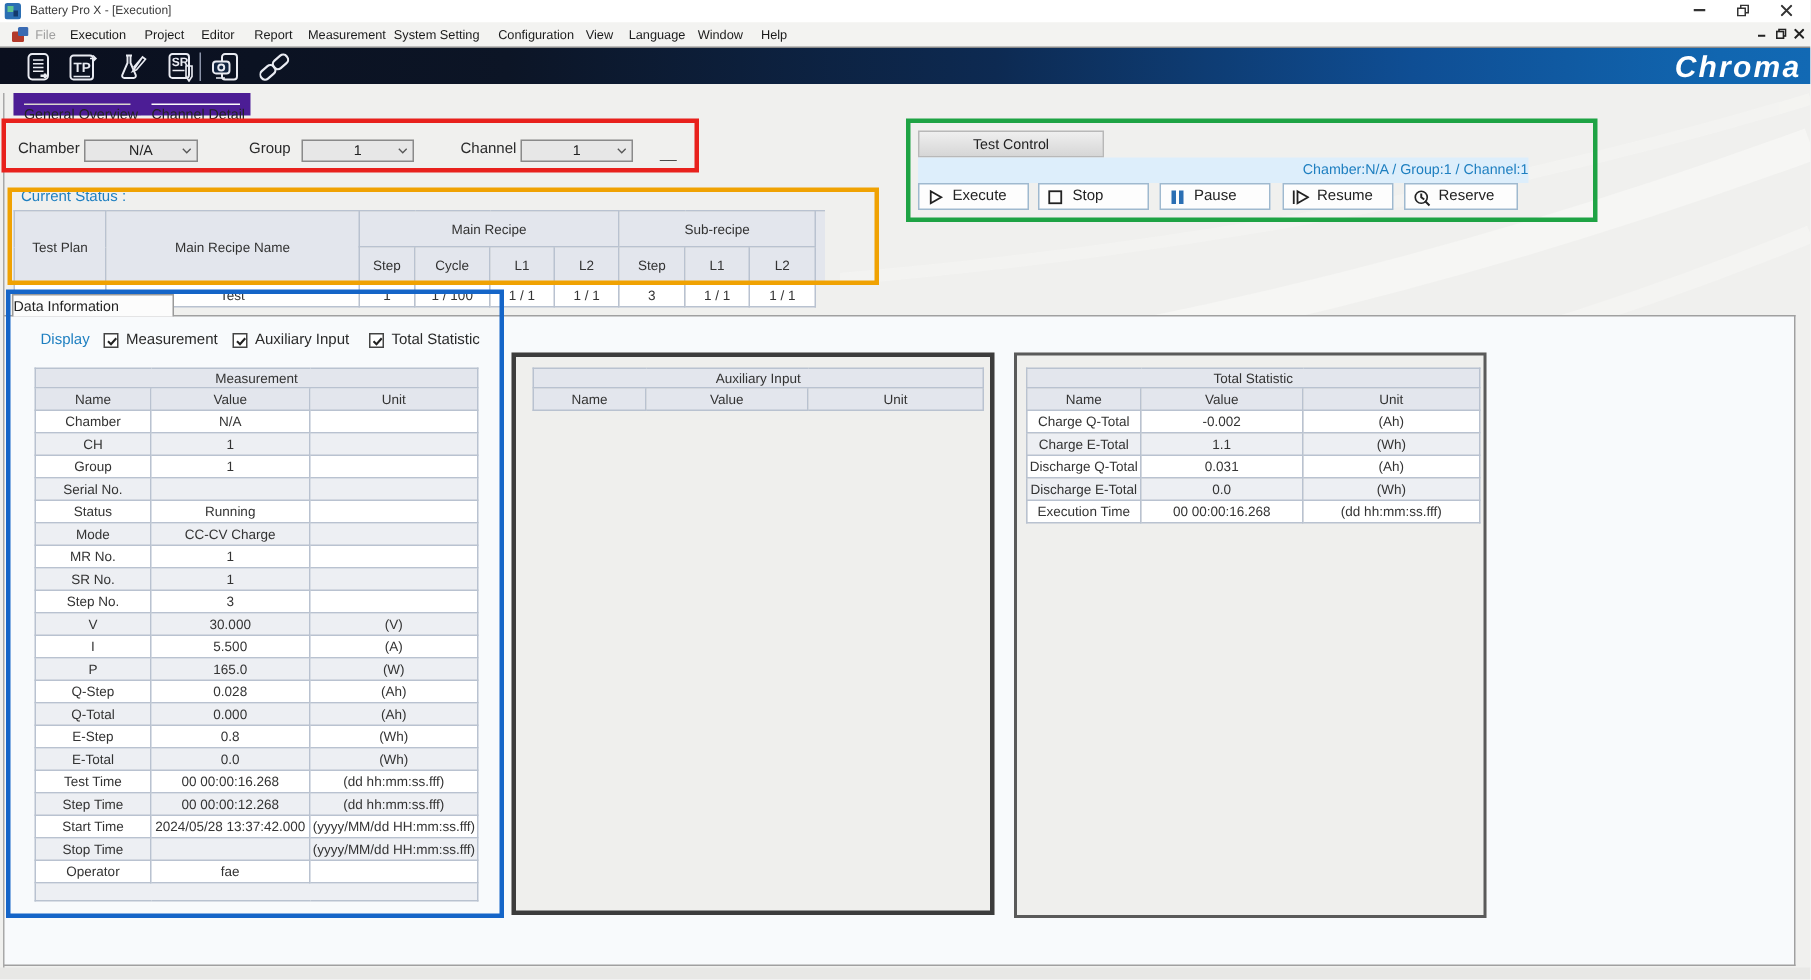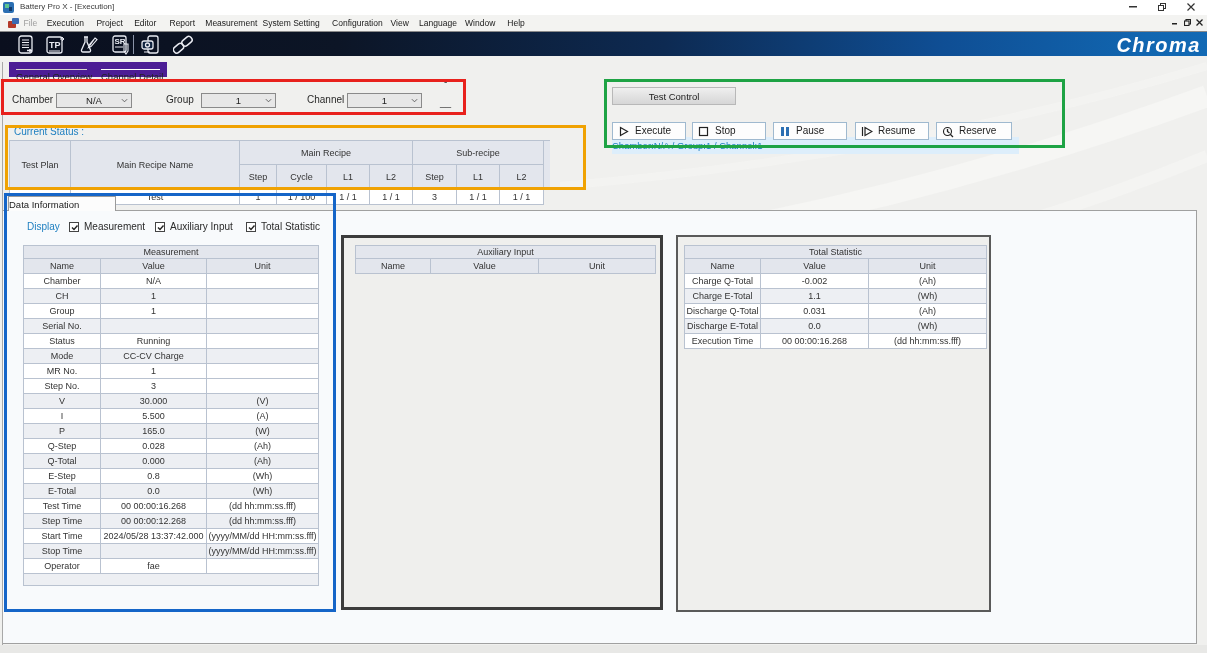--- a/index.html
+++ b/index.html
@@ -39,21 +39,21 @@
 
 
 table { border-collapse:collapse; }
 .grid td, .grid th { border:1px solid #b9c2d0; font-size:9px; font-weight:normal; color:#333; text-align:center; padding:0; white-space:nowrap; overflow:hidden; }
 .grid th { background:#e3e6ed; }
 .grid td { background:#edeff3; }
 .grid tr.w td { background:#ffffff; }
 
 
 #tc-tab { background:linear-gradient(#efefef,#d6d6d6); border:1px solid #b8b8b8; font-size:9.5px; color:#222; text-align:center; }
-#tc-info { background:#ddeefb; font-size:9.5px; text-align:left;margin-top:32px; }
+#tc-info { background:#ddeefb; font-size:9.5px; text-align:right; }
 .tcbtn { position:absolute; height:18px; background:#fdfdfd; border:1px solid #9fb9cf; font-size:10px; color:#222; white-space:nowrap; }
 .tcbtn svg { position:absolute; left:5px; top:3px; }
 .tcbtn span { position:absolute; left:22px; top:2px; }
 
 
 #datapanel { left:2px; top:154px; width:1195px; height:434px; background:#f8fafc; border:1px solid #a0a0a0; border-left:none; }
 #ditab { left:8px; top:140px; width:108px; height:15px; background:#fcfcfc; border:1px solid #9a9a9a; border-bottom:none; font-size:9.5px; color:#222; text-align:left; line-height:15px; z-index:2; }
 
 
 .cb { position:absolute; width:10px; height:10px; background:#fff; border:1px solid #444; }
@@ -333,20 +333,25 @@
     <tr>
           <td style="height:15px;">Mode</td>
           <td>CC-CV Charge</td>
           <td></td>
         </tr>
     <tr class="w">
           <td style="height:15px;">MR No.</td>
           <td>1</td>
           <td></td>
         </tr>
+    <tr>
+          <td style="height:15px;">SR No.</td>
+          <td>1</td>
+          <td></td>
+        </tr>
     <tr class="w">
           <td style="height:15px;">Step No.</td>
           <td>3</td>
           <td></td>
         </tr>
     <tr>
           <td style="height:15px;">V</td>
           <td>30.000</td>
           <td>(V)</td>
         </tr>

